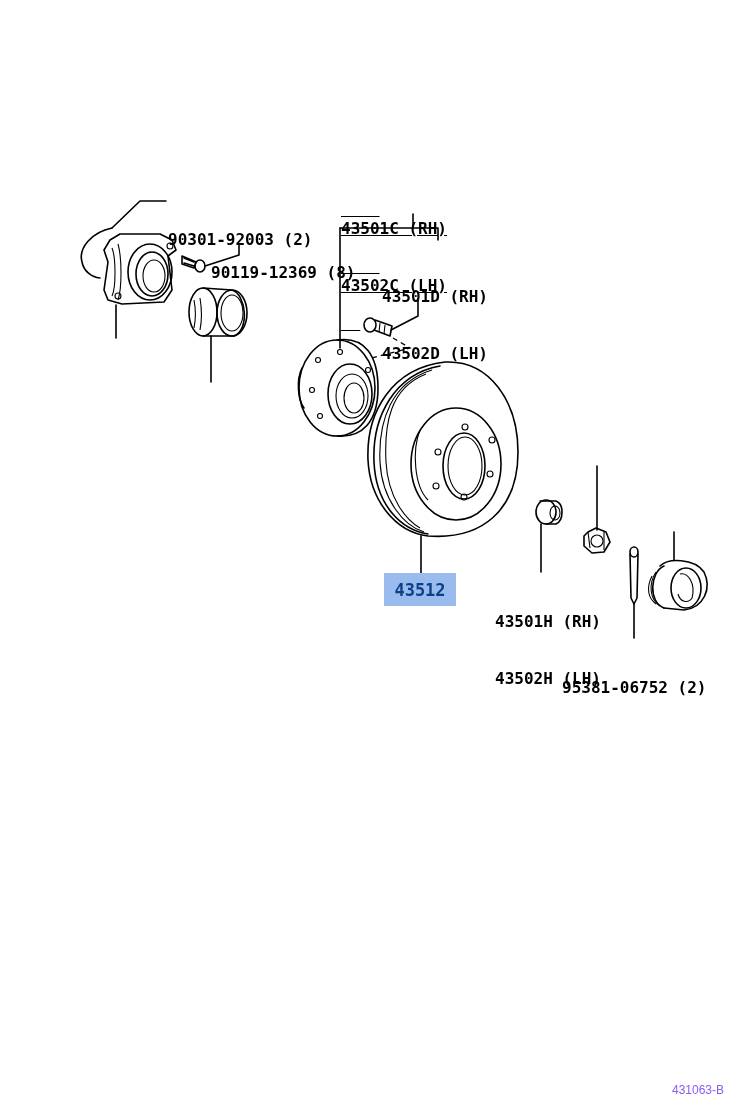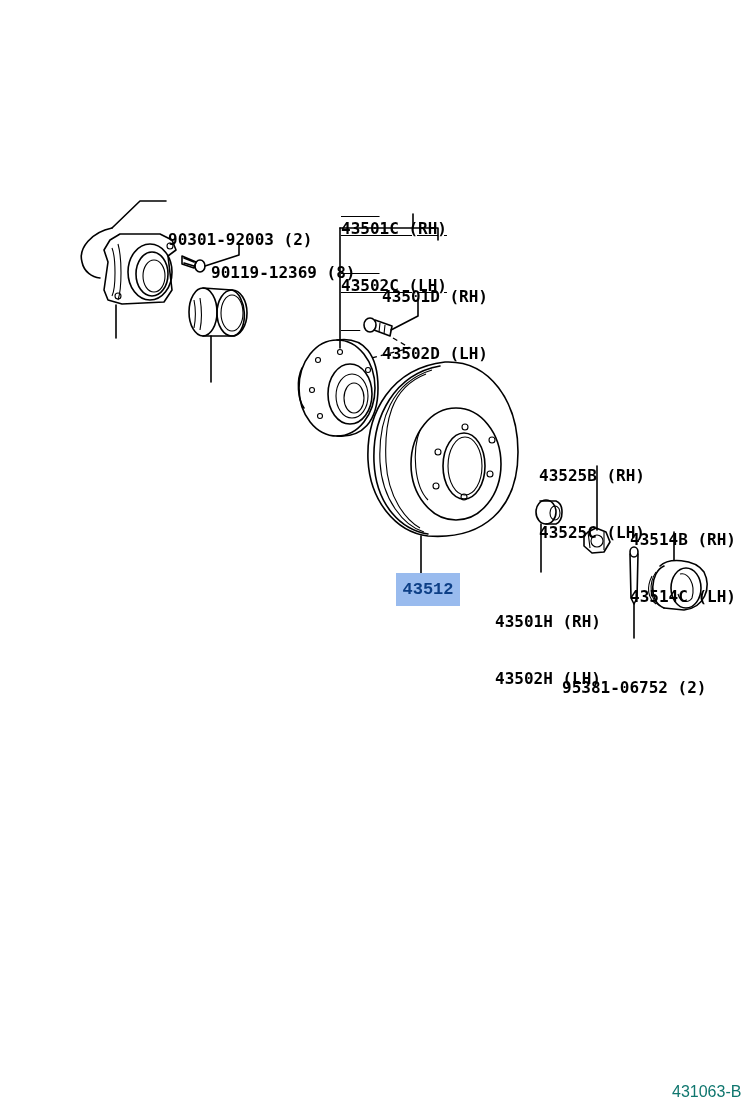--- a/index.html
+++ b/index.html
@@ -23,22 +23,22 @@
     font-family: "DejaVu Sans Mono", "Liberation Mono", monospace;
     font-weight: bold;
     font-size: 17px;
     line-height: 34px;
     text-align: center;
     cursor: pointer;
   }
   .fig {
     position: absolute;
     font-family: "Liberation Sans", sans-serif;
-    font-size: 16px;
-    color: #0f766e;
+    font-size: 12px;
+    color: #8b5cf6;
   }
   svg { position: absolute; left: 0; top: 0; }
   svg .s { fill: none; stroke: #000; stroke-width: 1.6; stroke-linecap: round; stroke-linejoin: round; }
   svg .t { fill: none; stroke: #000; stroke-width: 1.1; }
   svg .d { fill: none; stroke: #000; stroke-width: 1.3; stroke-dasharray: 5 4; }
 </style>
 </head>
 <body>
 
 <div id="diagram">
@@ -166,37 +166,29 @@
   <div class="lbl" style="left:341px; top:181px;text-decoration:underline;">
     <span class="line">43501C (RH)</span>
     <span class="line">43502C (LH)</span>
   </div>
 
   <div class="lbl" style="left:382px; top:249px;">
     <span class="line">43501D (RH)</span>
     <span class="line">43502D (LH)</span>
   </div>
 
-  <div class="hl" style="left:396px; top:573px; width:64px; height:33px;font-family:Liberation Mono, monospace;">
+  <div class="hl" style="left:384px; top:573px; width:72px; height:33px;">
     <span>43512</span>
   </div>
 
   <div class="lbl" style="left:495px; top:574px;">
     <span class="line">43501H (RH)</span>
     <span class="line">43502H (LH)</span>
   </div>
 
-  <div class="lbl" style="left:539px; top:428px;">
-    <span class="line">43525B (RH)</span>
-    <span class="line">43525C (LH)</span>
-  </div>
 
-  <div class="lbl" style="left:630px; top:492px;">
-    <span class="line">43514B (RH)</span>
-    <span class="line">43514C (LH)</span>
-  </div>
 
   <div class="lbl" style="left:562px; top:640px;">
     <span class="line">95381-06752 (2)</span>
   </div>
 
   <div class="fig" style="left:672px; top:1083px;">431063-B</div>
 </div>
 
 </body></html>

